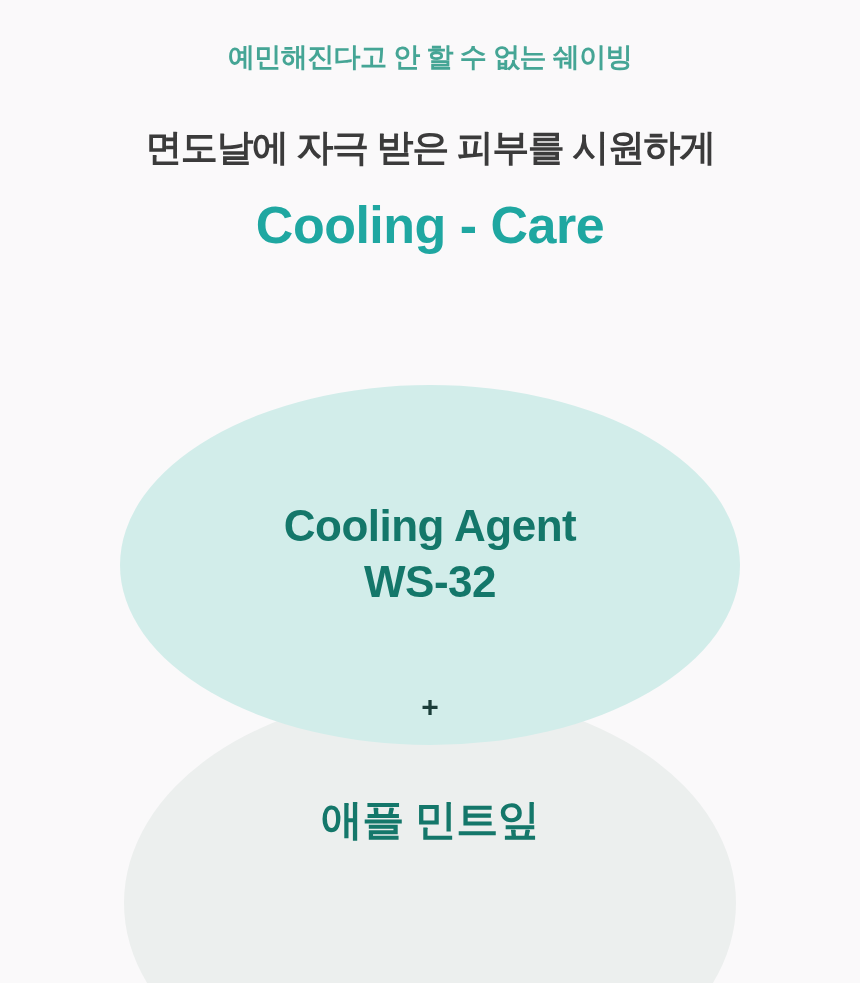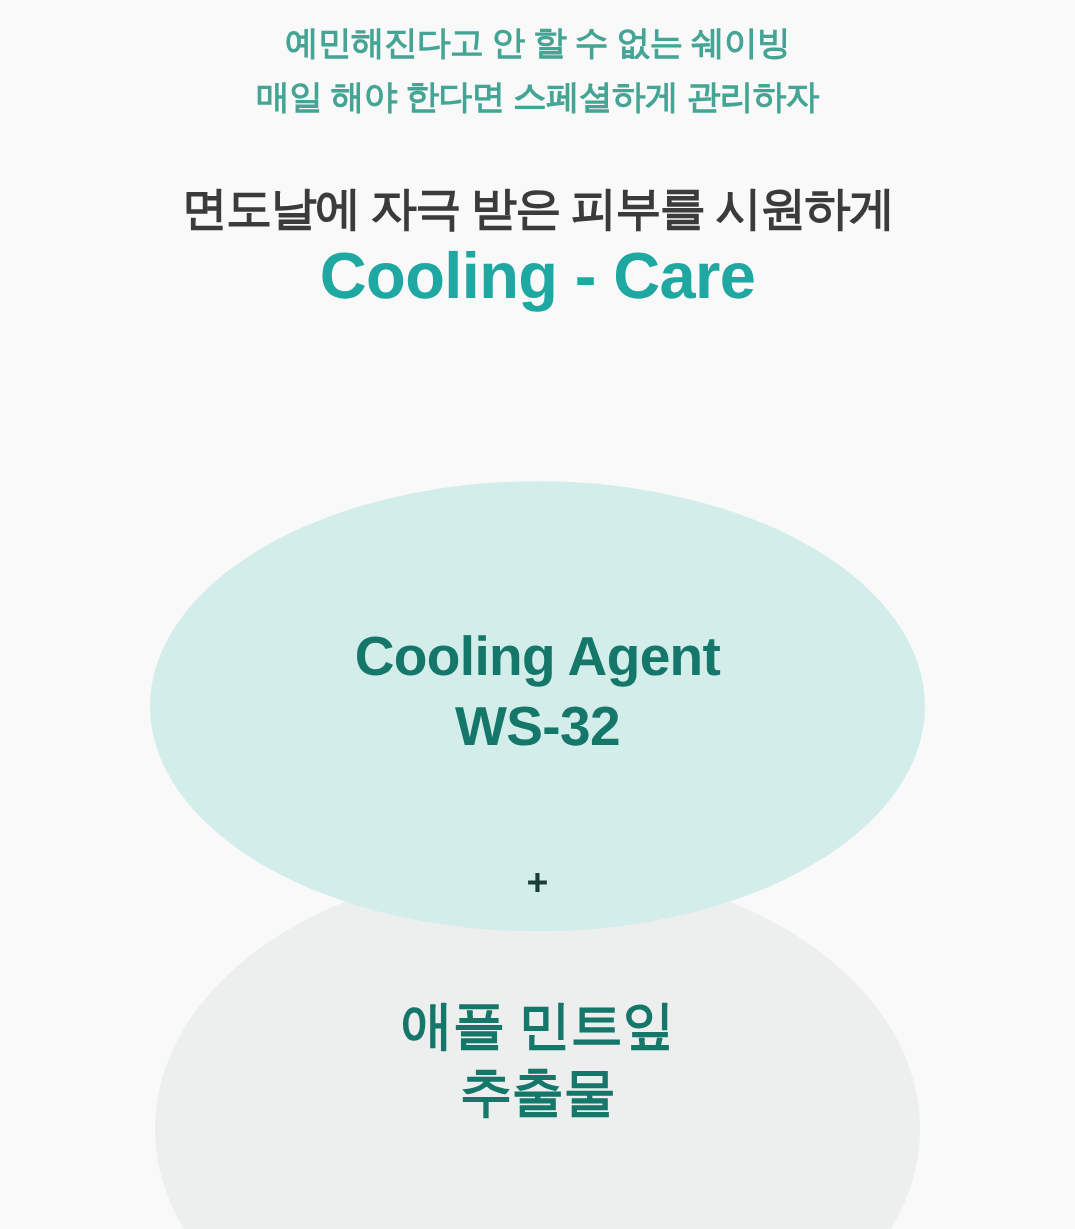--- a/index.html
+++ b/index.html
@@ -22,21 +22,21 @@
   
   .header-block {
     position: absolute;
     top: 0;
     left: 0;
     width: 860px;
     text-align: center;
   }
 
   .eyebrow {
-    margin-top: 13px;
+    margin-top: 36px;
     color: #45a595;
     font-size: 27px;
     font-weight: 700;
     line-height: 1.58;
     letter-spacing: -0.6px;
   }
   .eyebrow-line {
     display: block;
     white-space: nowrap;
   }
@@ -45,21 +45,21 @@
     margin-top: 47px;
     color: #3b3b3b;
     font-size: 37px;
     font-weight: 800;
     line-height: 1.2;
     letter-spacing: -1.4px;
     white-space: nowrap;
   }
 
   .subhead {
-    margin-top: 0;
+    margin-top: 24px;
     color: #1fa7a1;
     font-size: 52px;
     font-weight: 800;
     letter-spacing: -0.5px;
     line-height: 1.2;
     white-space: nowrap;
   }
 
   
   .blob-stack {
@@ -146,30 +146,28 @@
 
     <div class="blob-label blob-label-top">
       <span class="line">Cooling Agent</span>
       <span class="line">WS-32</span>
     </div>
 
     <div class="plus-sign">+</div>
 
     <div class="blob-label blob-label-bottom">
       <span class="line">애플 민트잎</span>
-      <span class="line">추출물</span>
     </div>
 
   </div>
 
   <div class="header-block">
 
     <div class="eyebrow">
       <span class="eyebrow-line">예민해진다고 안 할 수 없는 쉐이빙</span>
-      <span class="eyebrow-line">매일 해야 한다면 스페셜하게 관리하자</span>
     </div>
 
     <div class="headline">면도날에 자극 받은 피부를 시원하게</div>
 
     <div class="subhead">Cooling - Care</div>
 
   </div>
 
 </div>
 

